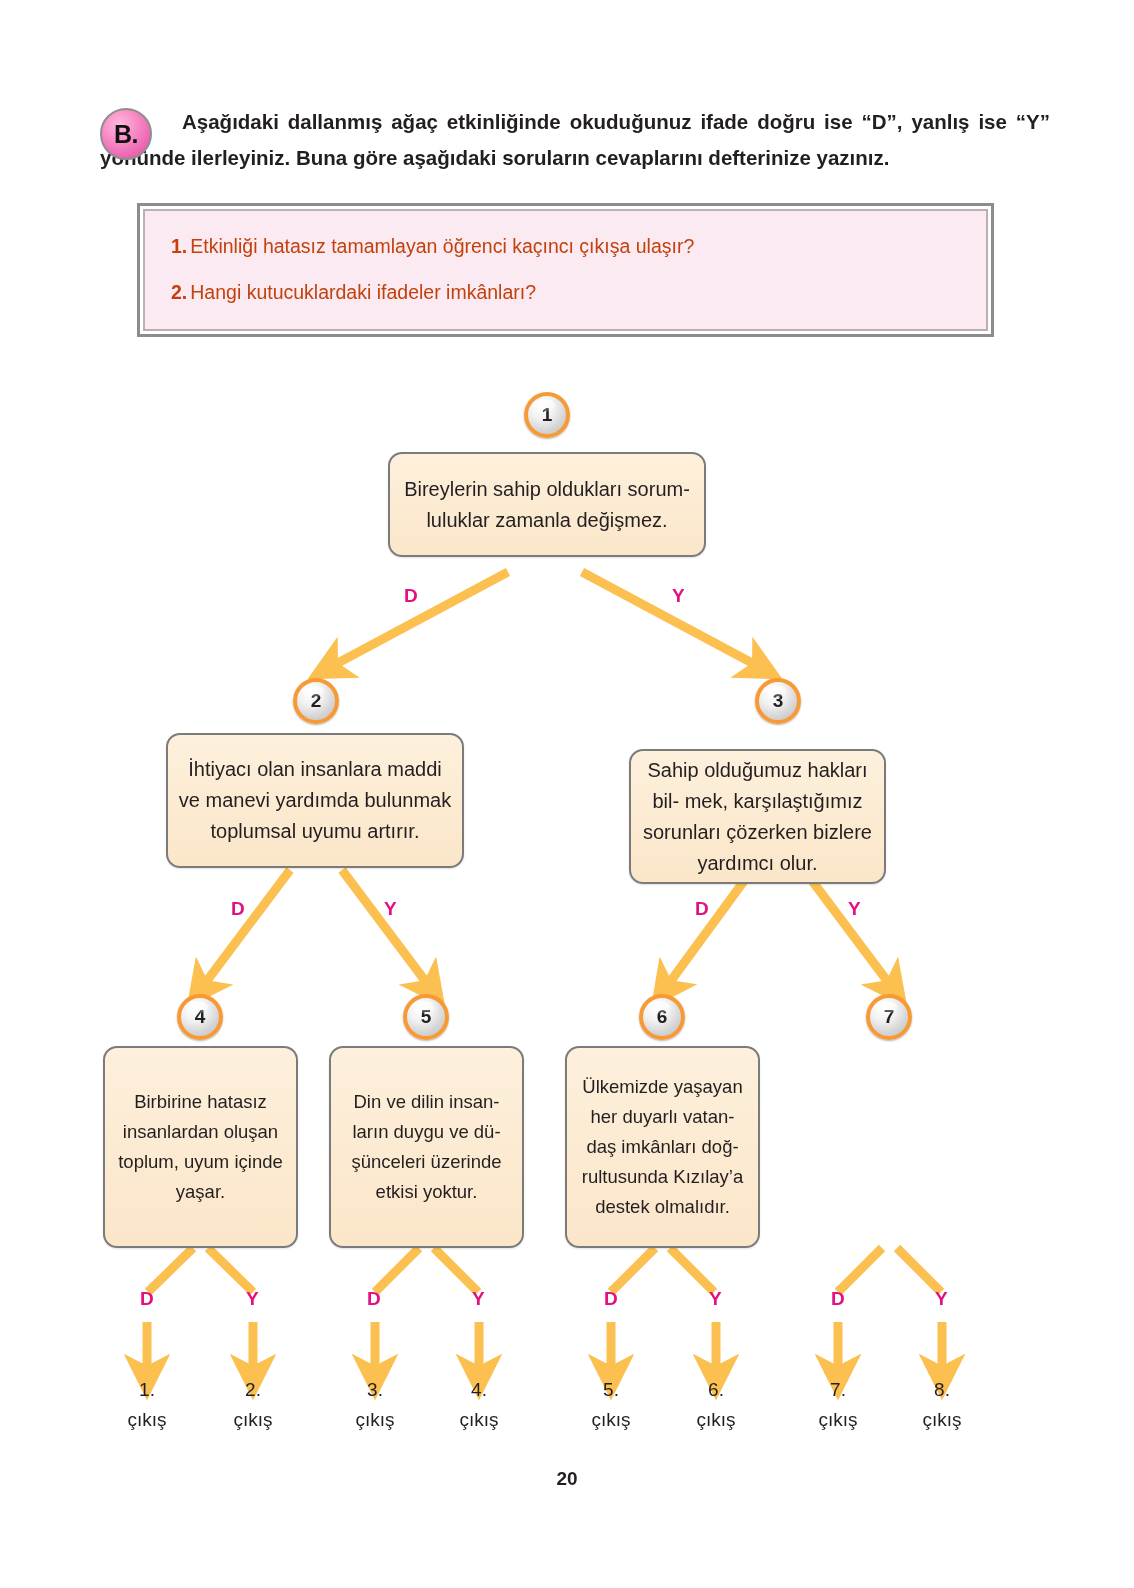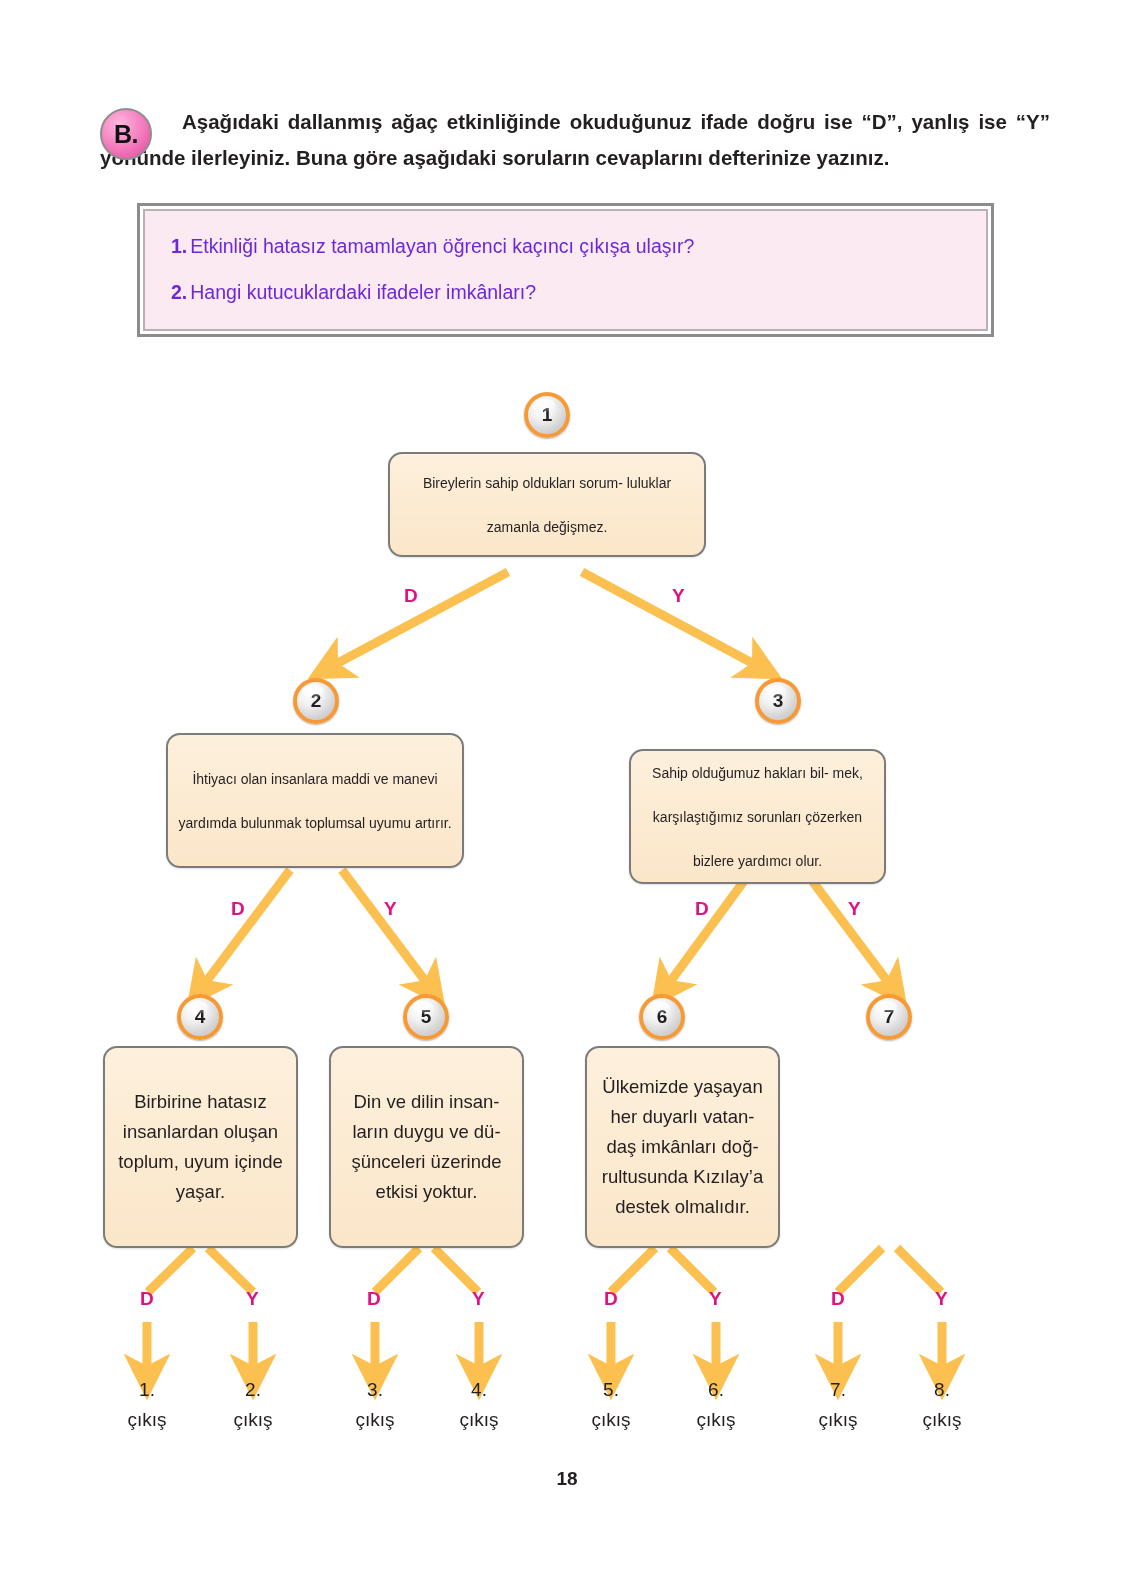--- a/index.html
+++ b/index.html
@@ -67,21 +67,21 @@
     padding: 3px;
   }
   #questions-inner {
     border: 2px solid #b9b0b3;
     background: #fbeaf1;
     padding: 22px 26px 24px 26px;
   }
   .question-row {
     font-size: 19.5px;
     line-height: 26px;
-    color: #6d28d9;
+    color: #c2410c;
     margin-bottom: 20px;
   }
   .question-row:last-child { margin-bottom: 0; }
   .question-num {
     font-weight: bold;
     margin-right: 3px;
   }
 
   
   #tree {
@@ -133,22 +133,22 @@
   .node-box {
     position: absolute;
     box-sizing: border-box;
     background: linear-gradient(to bottom, #fdf0dc 0%, #fbe6c9 100%);
     border: 2px solid #7b7b7b;
     border-radius: 14px;
     display: flex;
     align-items: center;
     justify-content: center;
     text-align: center;
-    font-size: 14px;
-    line-height: 44px;
+    font-size: 20px;
+    line-height: 31px;
     color: #231f20;
     padding: 6px 10px;
     box-shadow: 0 1px 2px rgba(0,0,0,0.12);
     z-index: 3;
   }
   .node-box.small { font-size: 18.5px; line-height: 30px; }
 
   .edge-label {
     position: absolute;
     font-size: 19px;
@@ -249,21 +249,21 @@
   <div class="node-badge" style="left:755px; top:678px;">3</div>
   <div class="node-box" style="left:629px; top:733px; width:257px; height:135px;margin-top:16px;">Sahip olduğumuz hakları bil- mek, karşılaştığımız sorunları çözerken bizlere yardımcı olur.</div>
 
   <div class="node-badge" style="left:177px; top:994px;">4</div>
   <div class="node-box small" style="left:103px; top:1046px; width:195px; height:202px;">Birbirine hatasız insanlardan oluşan toplum, uyum içinde yaşar.</div>
 
   <div class="node-badge" style="left:403px; top:994px;">5</div>
   <div class="node-box small" style="left:329px; top:1046px; width:195px; height:202px;">Din ve dilin insan- ların duygu ve dü- şünceleri üzerinde etkisi yoktur.</div>
 
   <div class="node-badge" style="left:639px; top:994px;">6</div>
-  <div class="node-box small" style="left:565px; top:1046px; width:195px; height:202px;margin-left:20px;">Ülkemizde yaşayan her duyarlı vatan- daş imkânları doğ- rultusunda Kızılay’a destek olmalıdır.</div>
+  <div class="node-box small" style="left:565px; top:1046px; width:195px; height:202px;">Ülkemizde yaşayan her duyarlı vatan- daş imkânları doğ- rultusunda Kızılay’a destek olmalıdır.</div>
 
   <div class="node-badge" style="left:866px; top:994px;">7</div>
 
   <div class="edge-label" style="left:404px; top:585px;">D</div>
   <div class="edge-label" style="left:672px; top:585px;">Y</div>
 
   <div class="edge-label" style="left:231px; top:898px;">D</div>
   <div class="edge-label" style="left:384px; top:898px;">Y</div>
 
   <div class="edge-label" style="left:695px; top:898px;">D</div>
@@ -306,13 +306,13 @@
     <div>7.</div>
     <div>çıkış</div>
   </div>
   <div class="exit-label" style="left:897px; top:1375px;">
     <div>8.</div>
     <div>çıkış</div>
   </div>
 
 </div>
 
-<div id="page-number">18</div>
+<div id="page-number">20</div>
 
 </body></html>

